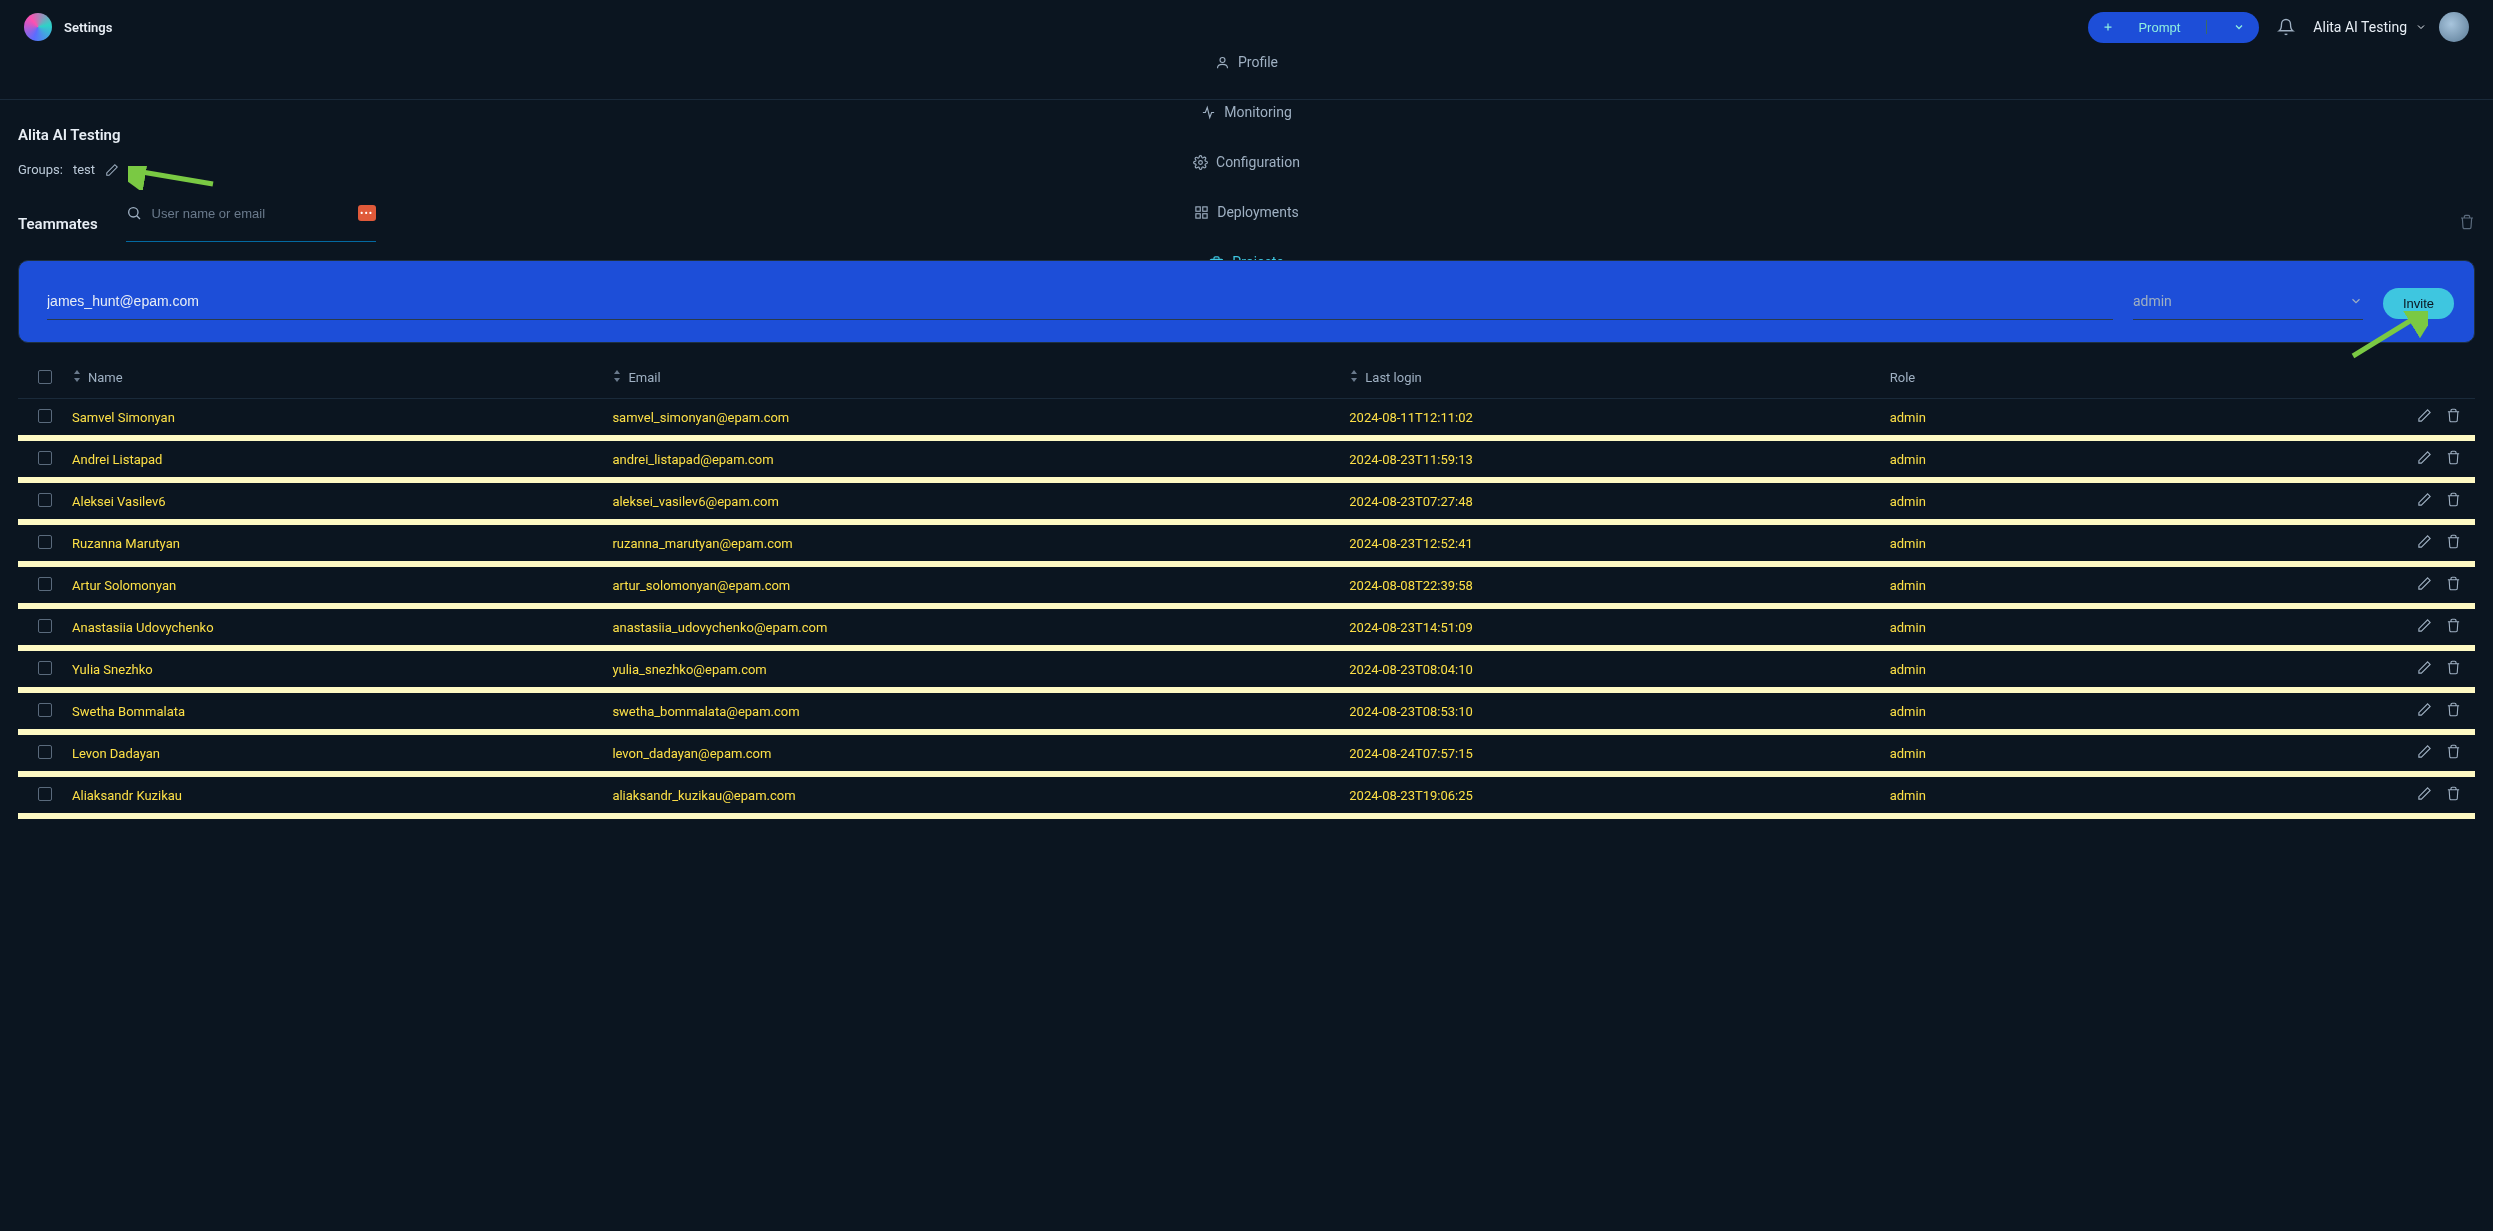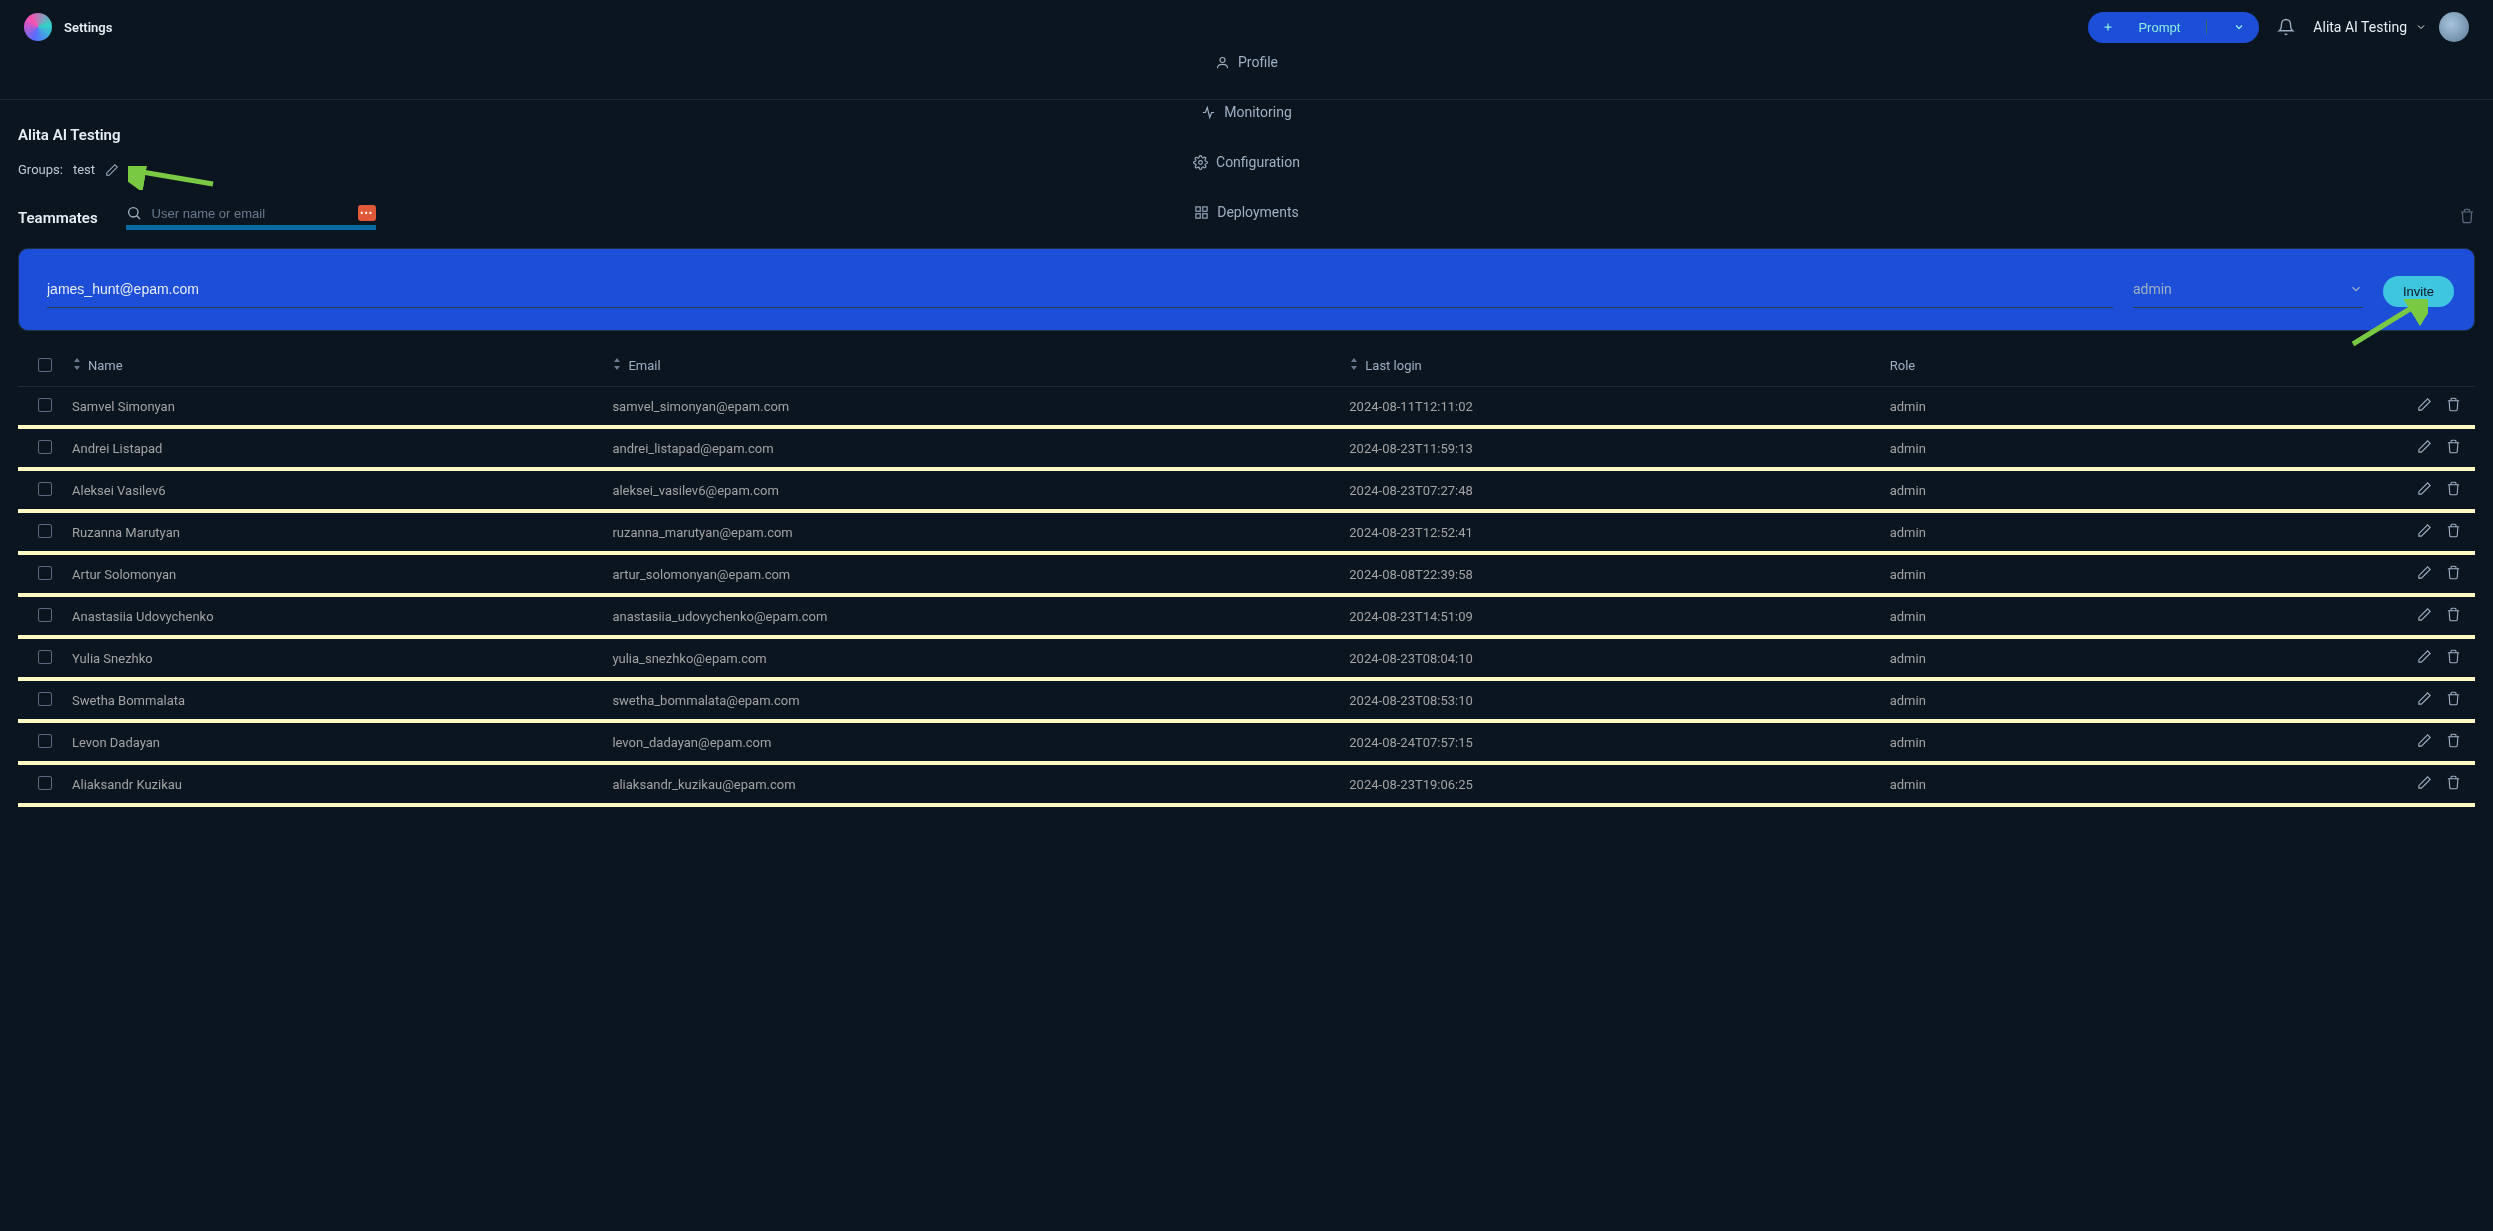--- a/index.html
+++ b/index.html
@@ -124,22 +124,22 @@
     display: flex; align-items: center; gap: 28px;
     margin-bottom: 18px;
     position: relative;
   }
   .teammates-label {
     font-size: 15px;
     font-weight: 600;
   }
   .search-wrap {
     display: flex; align-items: center; gap: 10px;
-    border-bottom: 5px solid #0369a1;
-    padding-bottom: 4px;
+    border-bottom: 1px solid #0369a1;
+    padding-bottom: 20px;
     width: 250px;
   }
   .search-input {
     background: none; border: none; outline: none;
     color: #e8eef5;
     font-size: 13px;
     flex: 1;
   }
   .search-input::placeholder { color: #6a7a8c; }
   .status-chip {
@@ -223,23 +223,23 @@
     height: 42px;
     color: #9fb0c2;
     font-size: 13px;
     border-bottom: 1px solid #1a2a3a;
     margin-top: 6px;
   }
   .th { display: flex; align-items: flex-start; gap: 6px; }
   .sort-icon { color: #6a7a8c; display: inline-flex; }
   .trow {
     height: 42px;
-    border-bottom: 4px solid #fef9c3;
+    border-bottom: 6px solid #fef9c3;
     font-size: 13px;
-    color: #a3a3a3;
+    color: #fde047;
   }
   .trow .actions {
     display: flex; justify-content: flex-end; gap: 14px;
     padding-right: 10px;
   }
   .row-action {
     background: none; border: none; cursor: pointer;
     color: #9fb0c2;
     display: flex;
   }

